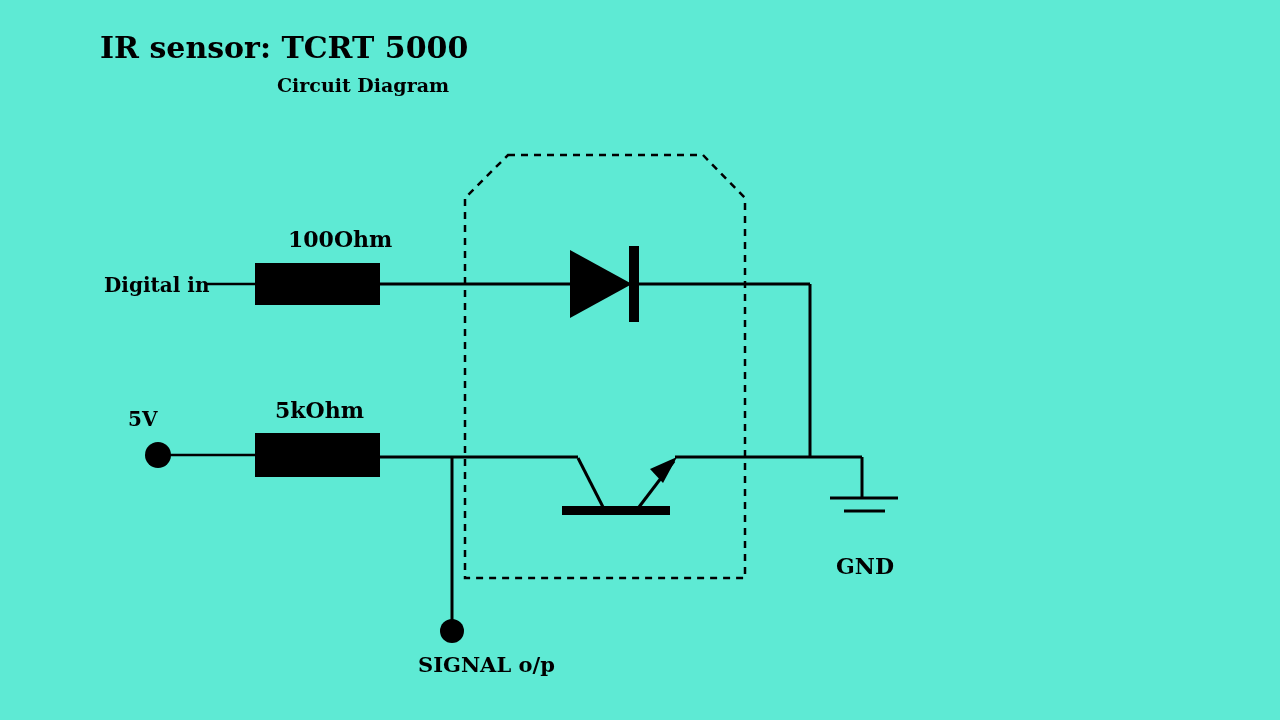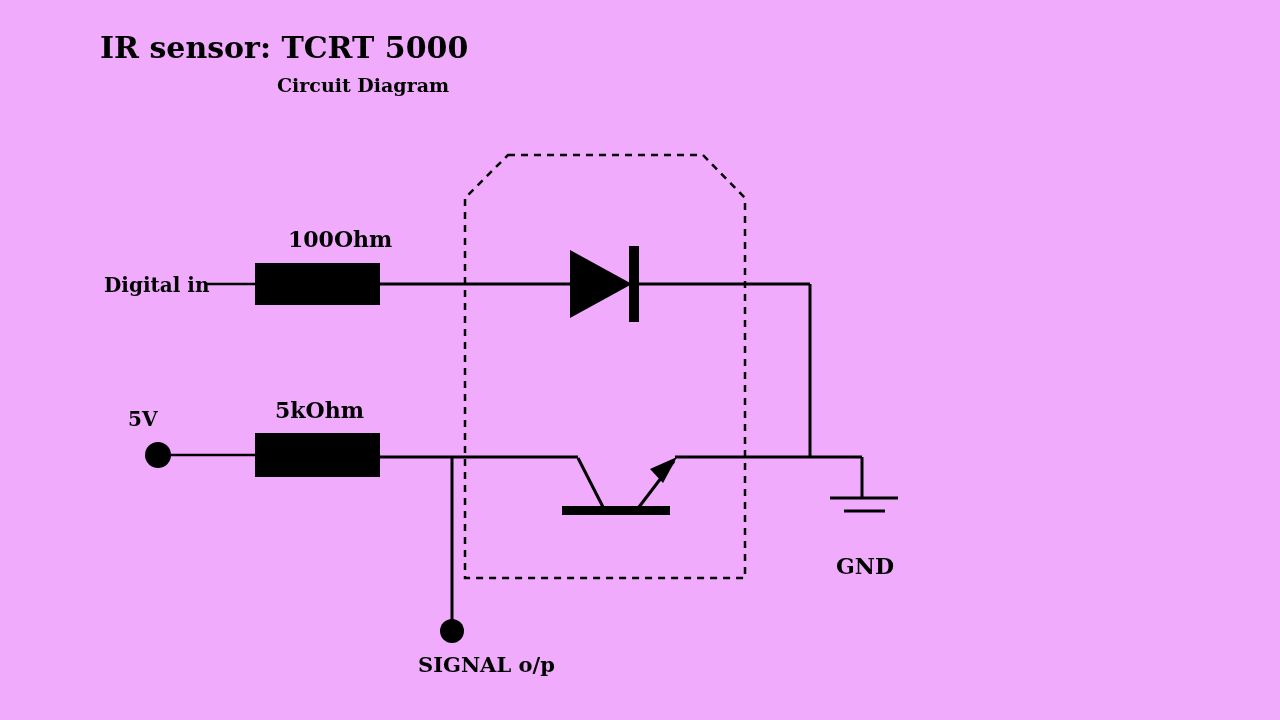--- a/index.html
+++ b/index.html
@@ -7,21 +7,21 @@
     padding: 0;
     background: #ffffff;
     width: 1280px;
     height: 720px;
     overflow: hidden;
   }
   .canvas {
     position: relative;
     width: 1280px;
     height: 720px;
-    background: #f0abfc;
+    background: #5eead4;
   }
   svg text {
     font-family: "DejaVu Serif", "Liberation Serif", serif;
     font-weight: bold;
     fill: #000000;
   }
   .t-title    { font-size: 30px; }
   .t-subtitle { font-size: 19px; }
   .t-label    { font-size: 20px; }
   .t-reslabel { font-size: 22px; }

